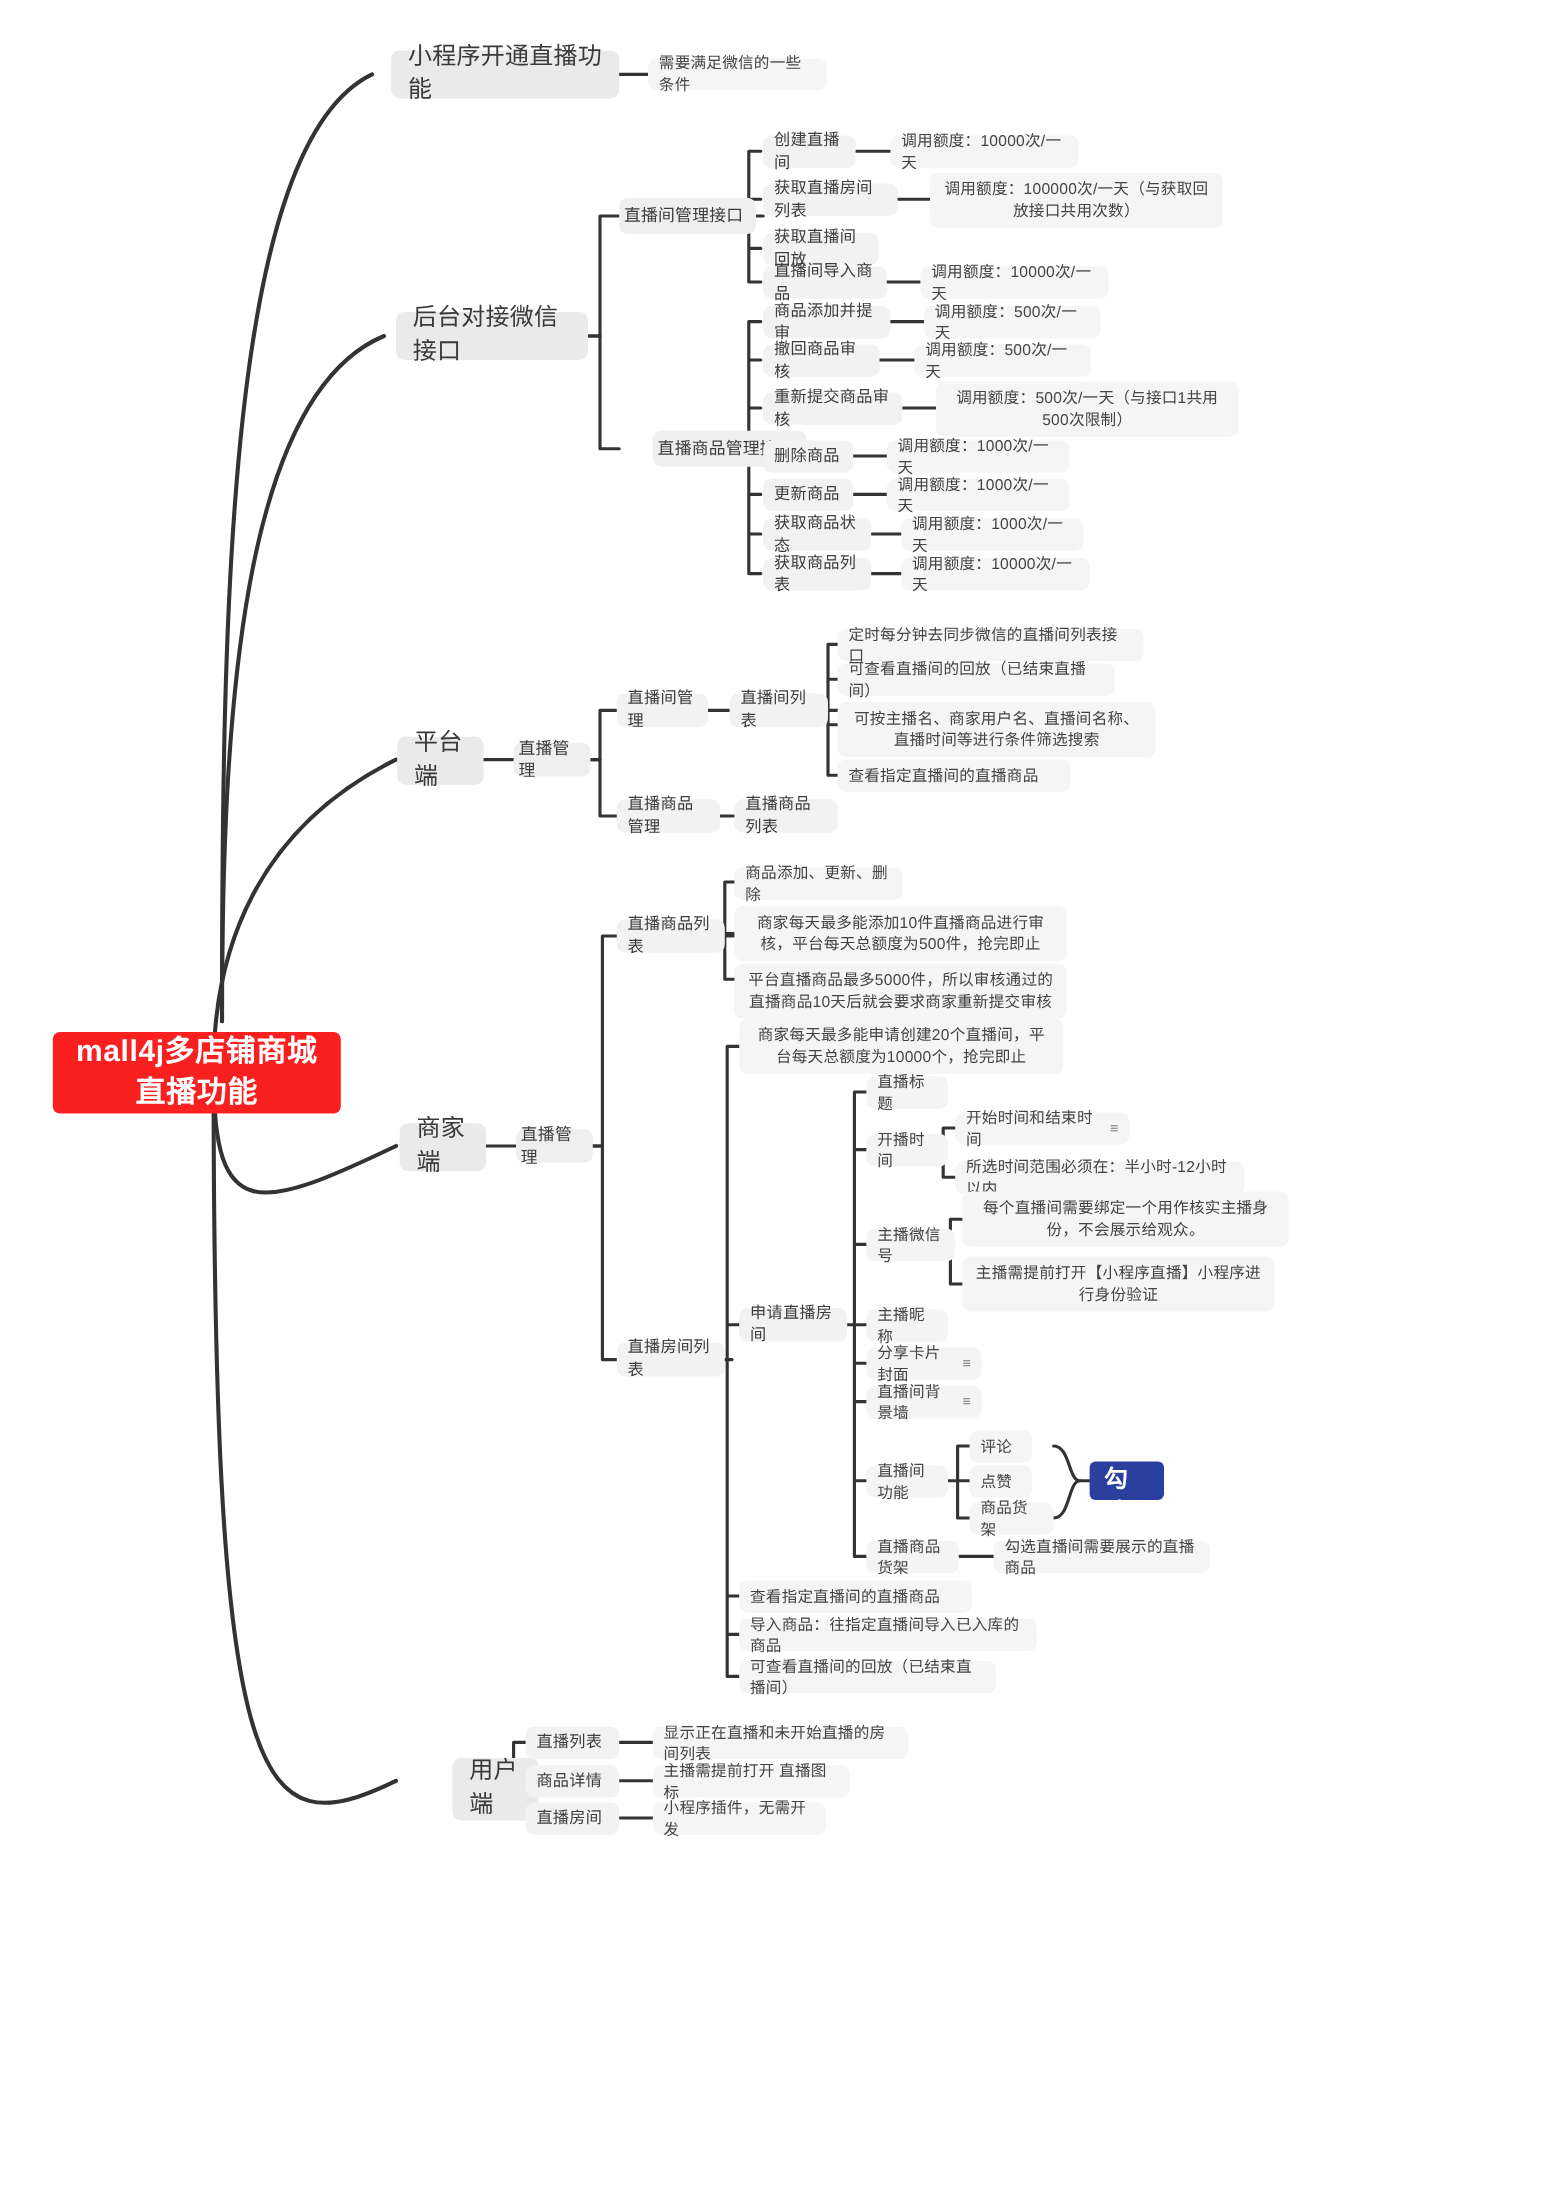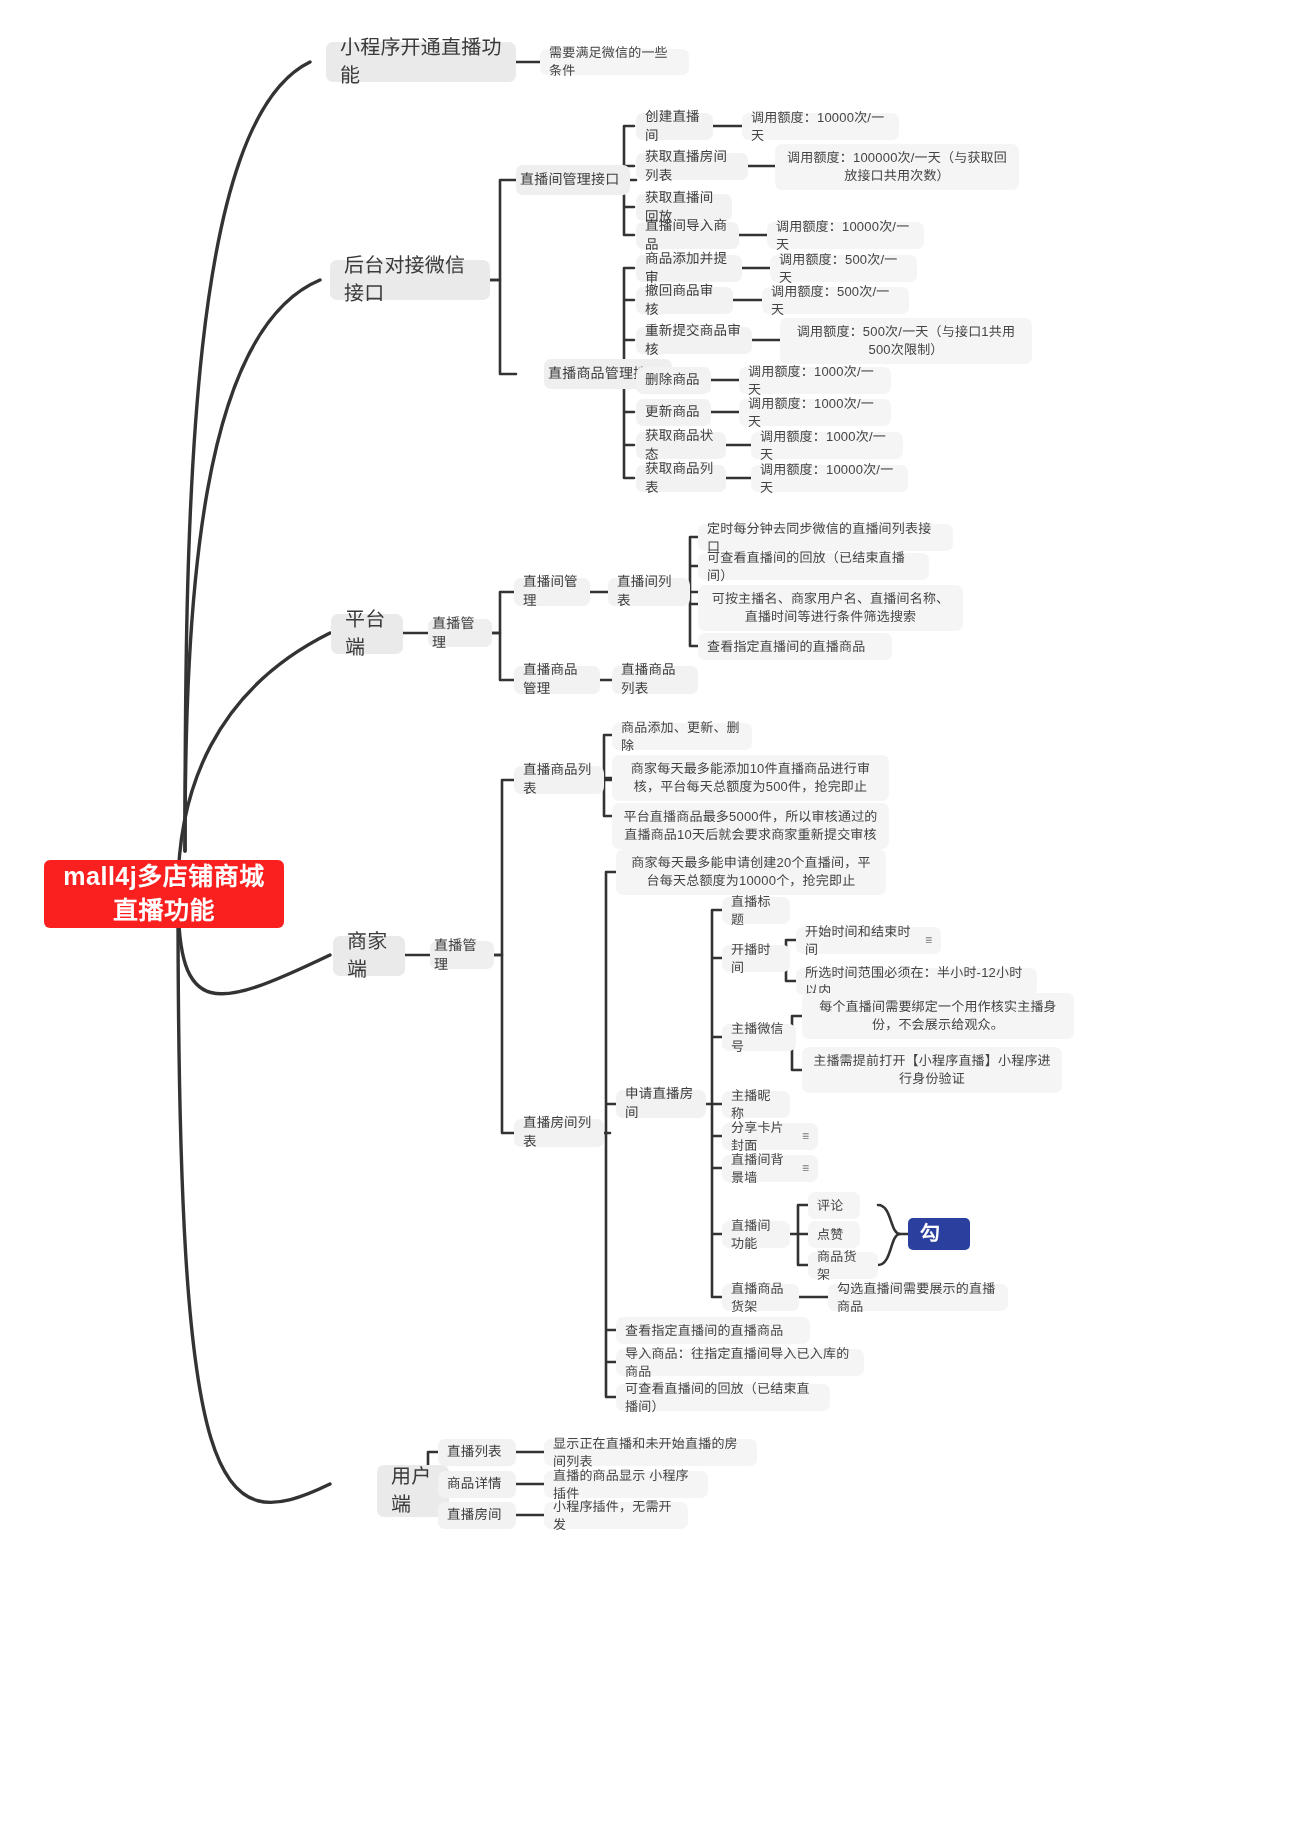--- a/index.html
+++ b/index.html
@@ -414,21 +414,21 @@
     <span>直播列表</span>
   </div>
   <div class="node leaf" style="left:544px;top:1439px;width:213px;height:27px;">
     <span>显示正在直播和未开始直播的房间列表</span>
   </div>
 
   <div class="node lv3" style="left:438px;top:1471px;width:78px;height:27px;">
     <span>商品详情</span>
   </div>
   <div class="node leaf" style="left:544px;top:1471px;width:164px;height:27px;">
-    <span>直播的商品显示 小程序插件</span>
+    <span>主播需提前打开 直播图标</span>
   </div>
 
   <div class="node lv3" style="left:438px;top:1502px;width:78px;height:27px;">
     <span>直播房间</span>
   </div>
   <div class="node leaf" style="left:544px;top:1502px;width:144px;height:27px;">
     <span>小程序插件，无需开发</span>
   </div>
 
 </div>

